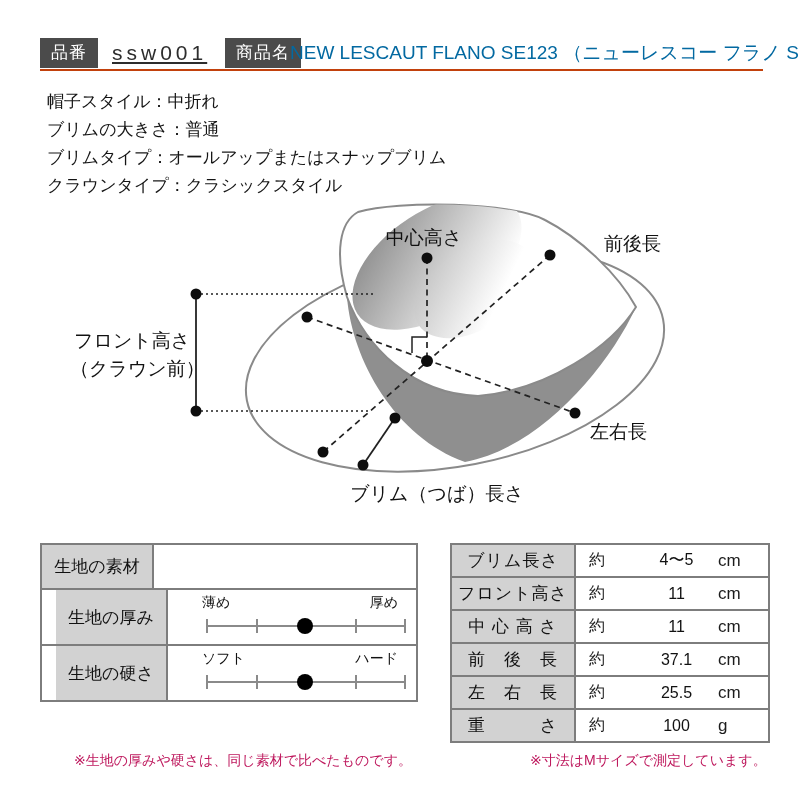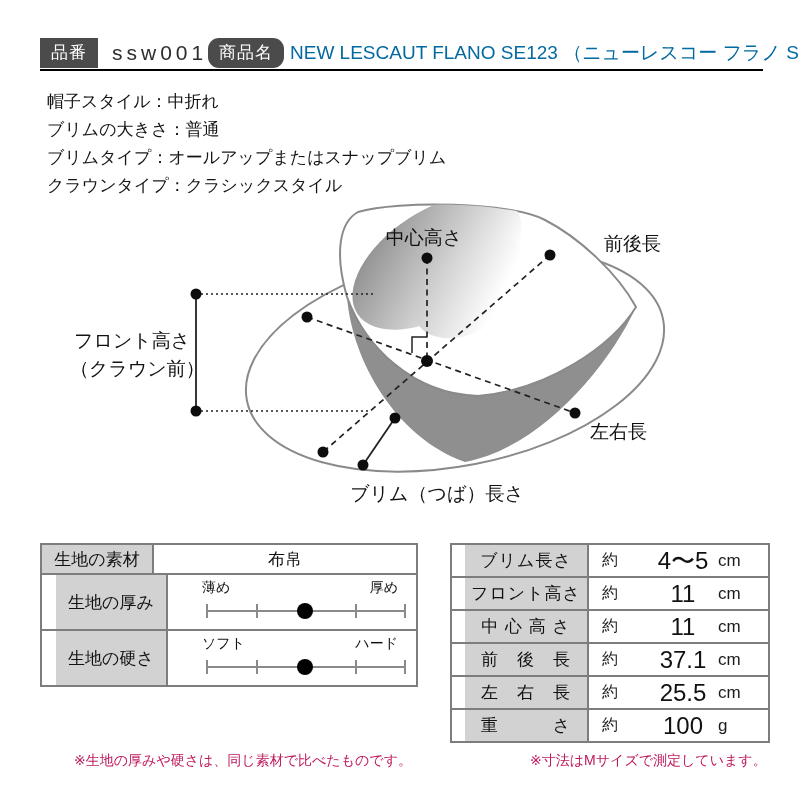--- a/index.html
+++ b/index.html
@@ -1,54 +1,54 @@
 <!DOCTYPE html>
 <html><head>
 <meta charset="utf-8">
 <style>
   html,body{margin:0;padding:0;background:#fff;}
   #page{position:relative;width:800px;height:800px;background:#fff;overflow:hidden;
         font-family:"Liberation Sans","DejaVu Sans",sans-serif;color:#1c1c1c;}
   
-  .hdr{position:absolute;left:40px;top:38px;width:723px;height:31px;border-bottom:2px solid #000000;}
+  .hdr{position:absolute;left:40px;top:38px;width:723px;height:31px;border-bottom:2px solid #c2410c;}
   .badge{position:absolute;top:0;height:30px;line-height:30px;background:#4b4b4b;color:#fff;
          font-size:17px;padding:0 11px;letter-spacing:1px;}
   #badge-item{left:0;}
-  #badge-name{left:168px;border-radius:11px;}
-  #item-no{position:absolute;left:72px;top:0;line-height:30px;font-size:21px;letter-spacing:4px;color:#2d2d2d;}
+  #badge-name{left:185px;}
+  #item-no{position:absolute;left:72px;top:0;line-height:30px;font-size:21px;letter-spacing:4px;color:#2d2d2d;text-decoration:underline;}
   #prod-name{position:absolute;left:250px;top:0;line-height:30px;font-size:19px;white-space:nowrap;color:#0369a1;}
   
   .specs{position:absolute;left:47px;top:88px;font-size:17px;line-height:28px;color:#141414;}
   
   #hat-svg{position:absolute;left:0;top:195px;}
   #hat-svg text{font-family:"Liberation Sans","DejaVu Sans",sans-serif;font-size:19px;fill:#111;}
   
   .tbl{position:absolute;border:2px solid #7d7d7d;background:#fff;}
   .row{display:flex;border-top:2px solid #7d7d7d;}
   .row:first-child{border-top:none;}
   .lcell{background:#d2d2d2;border-right:2px solid #7d7d7d;display:flex;align-items:center;
          justify-content:center;font-size:17px;color:#111;flex:none;}
   .vcell{flex:1;display:flex;align-items:center;justify-content:center;font-size:17px;color:#111;}
   
   #fabric{left:40px;top:543px;width:374px;}
   #fabric .lcell{width:110px;}
-  #fabric .r1{height:28px;}
+  #fabric .r1{height:43px;}
   #fabric .rs{height:54px;padding-left:14px;}
   .slider{position:relative;flex:1;height:100%;}
   .sl-labels{position:absolute;left:34px;right:18px;top:4px;display:flex;justify-content:space-between;
              font-size:14px;color:#111;}
   .sl-track{position:absolute;left:38px;top:35px;width:198px;height:2px;background:#8a8a8a;}
   .tk{position:absolute;top:-6px;width:2px;height:14px;background:#8a8a8a;}
   .dot{position:absolute;left:50%;top:-7px;width:16px;height:16px;margin-left:-8px;border-radius:50%;background:#000;}
   
   #sizes{left:450px;top:543px;width:316px;}
-  #sizes .lcell{width:122px;letter-spacing:1px;margin-left:13px;}
+  #sizes .lcell{width:122px;letter-spacing:1px;}
   #sizes .row{height:31px;}
   .approx{flex:none;width:46px;padding-left:13px;font-size:16px;display:flex;align-items:center;}
-  .val{flex:1;display:flex;align-items:center;justify-content:center;font-size:24px;color:#111;}
+  .val{flex:1;display:flex;align-items:center;justify-content:center;font-size:16px;color:#111;}
   .unit{flex:none;width:50px;font-size:17px;display:flex;align-items:center;}
   
   .note{position:absolute;top:752px;font-size:14px;color:#be185d;}
   #note-l{left:74px;}
   #note-r{left:530px;text-align:center;}
 </style>
 </head>
 <body>
 
 <div id="page">
@@ -120,21 +120,20 @@
     <text x="604" y="250">前後長</text>
     <text x="74" y="347">フロント高さ</text>
     <text x="70" y="375">（クラウン前）</text>
     <text x="590" y="438">左右長</text>
     <text x="437" y="500" text-anchor="middle">ブリム（つば）長さ</text>
   </svg>
 
   <div class="tbl" id="fabric">
     <div class="row r1">
       <div class="lcell">生地の素材</div>
-      <div class="vcell">布帛</div>
     </div>
     <div class="row rs">
       <div class="lcell">生地の厚み</div>
       <div class="slider">
         <div class="sl-labels">
           <span>薄め</span>
           <span>厚め</span>
         </div>
         <div class="sl-track">
           <i class="tk" style="left:0%"></i>

